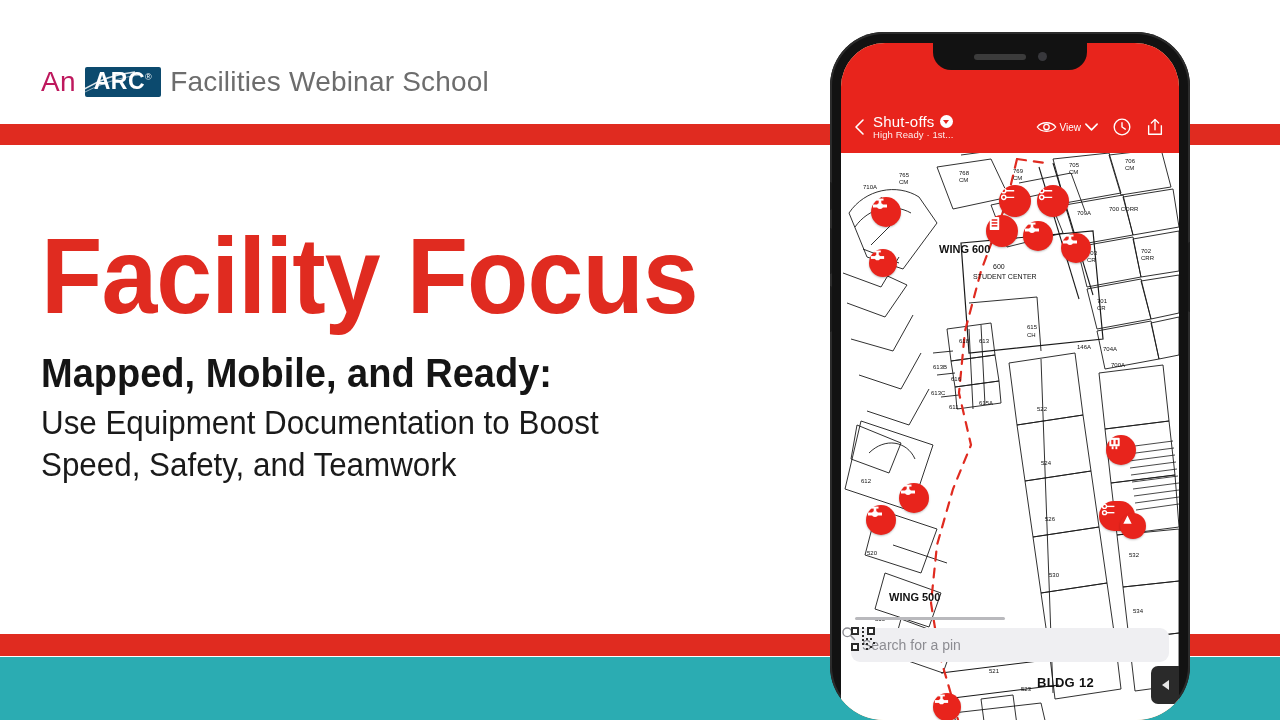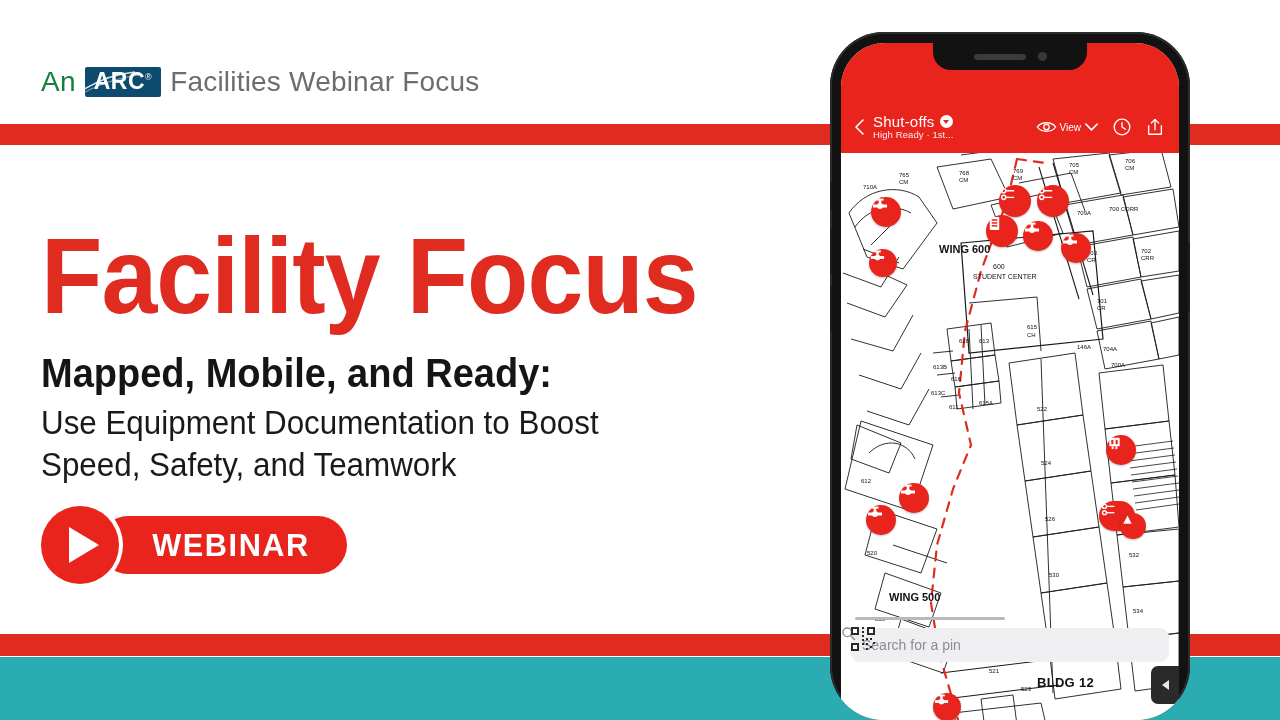--- a/index.html
+++ b/index.html
@@ -16,21 +16,21 @@
   .stripe-top{top:124px;height:21px;}
   .stripe-bottom{top:634px;height:22px;}
   .teal-band{position:absolute;left:0;top:657px;width:100%;height:63px;background:#2bacb2;}
 
   
   .brandline{
     position:absolute;left:41px;top:66px;
     display:flex;align-items:center;gap:9px;
     font-size:28px;color:#6c6c6c;letter-spacing:.2px;font-weight:400;
   }
-  .brandline .an{font-size:28px;color:#15803d;}
+  .brandline .an{font-size:28px;color:#be185d;}
   .brandline .rest{font-size:28px;color:#6d6d6d;}
   .arc-logo{
     position:relative;display:inline-block;
     background:#0c4a6e;color:#fff;
     padding:2px 9px 3px 9px;border-radius:2px;
     font-size:23px;font-weight:700;letter-spacing:.5px;
     font-family:"Liberation Sans", sans-serif;
     line-height:1.05;overflow:hidden;
   }
   .arc-logo .swoosh{
@@ -197,38 +197,30 @@
 
   <div class="brandline">
     <span class="an">An</span>
     <span class="arc-logo">
       <svg class="swoosh" viewBox="0 0 78 22">
         <path d="M2 20 C 18 10, 34 3, 56 1" stroke="#ffffff" stroke-width="1.6" fill="none" opacity=".85"></path>
         <path d="M6 21 C 22 13, 38 7, 60 4" stroke="#ffffff" stroke-width="1" fill="none" opacity=".55"></path>
       </svg>
       <span>ARC</span><span class="reg">®</span>
     </span>
-    <span class="rest">Facilities Webinar Focus</span>
+    <span class="rest">Facilities Webinar School</span>
   </div>
 
   <div class="title-main">Facility Focus</div>
   <div class="subtitle-bold">Mapped, Mobile, and Ready:</div>
   <div class="subtitle-reg">
     <div>Use Equipment Documentation to Boost</div>
     <div>Speed, Safety, and Teamwork</div>
   </div>
 
-  <div class="webinar">
-    <div class="play-circle">
-      <div class="play-tri"></div>
-    </div>
-    <div class="webinar-pill">
-      <span>WEBINAR</span>
-    </div>
-  </div>
 
   <div class="phone">
     <div class="side-btn l1"></div>
     <div class="side-btn l2"></div>
     <div class="side-btn l3"></div>
     <div class="side-btn r1"></div>
 
     <div class="phone-inner">
 
       <div class="notch">

